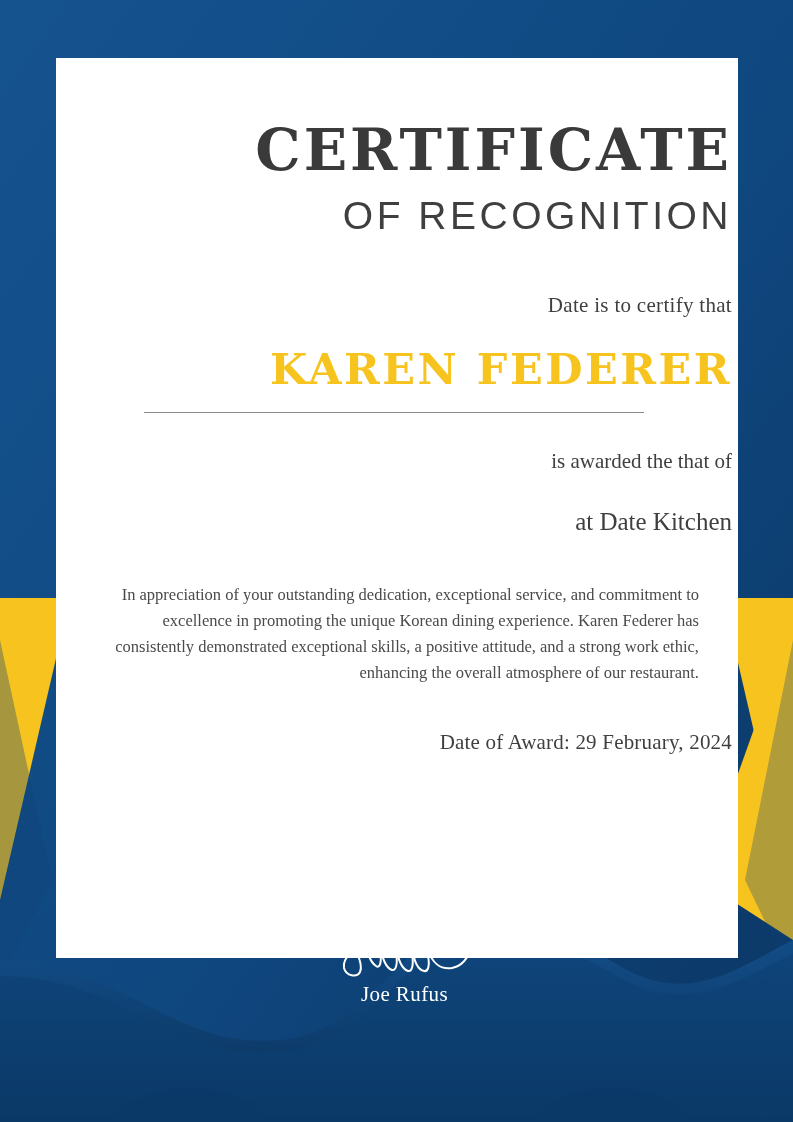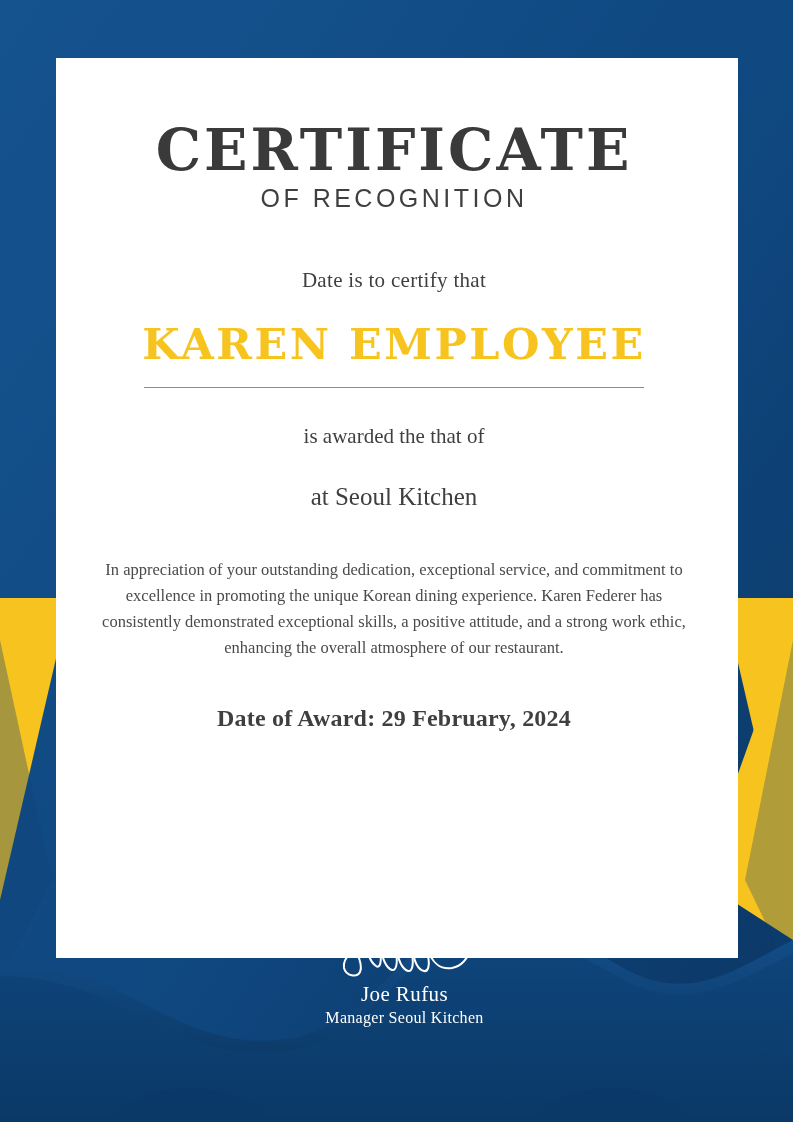--- a/index.html
+++ b/index.html
@@ -33,37 +33,37 @@
     background: #ffffff;
     z-index: 5;
   }
   .content {
     position: absolute;
     left: 56px;
     top: 58px;
     width: 676px;
     height: 900px;
     z-index: 7;
-    text-align: center;
+    text-align: right;
   }
   .title {
     font-family: "DejaVu Serif", serif;
     font-weight: bold;
     font-size: 57px;
     letter-spacing: 3px;
     color: #3a3a3a;
     margin-top: 62px;
     line-height: 1.05;
   }
   .subtitle {
     font-family: "Liberation Sans", sans-serif;
-    font-size: 25px;
+    font-size: 39px;
     letter-spacing: 3.5px;
     color: #3f3f3f;
-    margin-top: 4px;
+    margin-top: 14px;
   }
   .certify-line {
     font-family: "Liberation Serif", serif;
     font-size: 21px;
     color: #3f3f3f;
     margin-top: 55px;
     letter-spacing: 0.3px;
   }
   .recipient {
     font-family: "DejaVu Serif", serif;
@@ -102,22 +102,22 @@
   .body-text {
     font-family: "Liberation Serif", serif;
     font-size: 16.5px;
     line-height: 1.58;
     color: #4a4a4a;
     width: 610px;
     margin: 46px auto 2px auto;
   }
   .date {
     font-family: "Liberation Serif", serif;
-    font-weight: bold;
-    font-size: 24px;
+    font-weight: normal;
+    font-size: 21px;
     color: #3f3f3f;
     margin-top: 44px;
     letter-spacing: 0.2px;
   }
   .sig-block {
     position: absolute;
     left: 16px;
     right: 0;
     top: 888px;
     z-index: 9;
@@ -175,37 +175,36 @@
     <ellipse cx="190" cy="1140" rx="85" ry="52" fill="#0b3a69" opacity="0.85"></ellipse>
     <ellipse cx="612" cy="1140" rx="85" ry="52" fill="#0b3a69" opacity="0.85"></ellipse>
   </svg>
 
   <div class="card"></div>
 
   <div class="content">
     <div class="title">CERTIFICATE</div>
     <div class="subtitle">OF RECOGNITION</div>
     <div class="certify-line">Date is to certify that</div>
-    <div class="recipient">KAREN EMPLOYEE</div>
+    <div class="recipient">KAREN FEDERER</div>
     <div class="divider"></div>
     <div class="awarded">is awarded the that of</div>
-    <div class="place">at Seoul Kitchen</div>
+    <div class="place">at Date Kitchen</div>
     <div class="body-text">In appreciation of your outstanding dedication, exceptional service, and commitment to excellence in promoting the unique Korean dining experience. Karen Federer has consistently demonstrated exceptional skills, a positive attitude, and a strong work ethic, enhancing the overall atmosphere of our restaurant.</div>
     <div class="date">Date of Award: 29 February, 2024</div>
   </div>
 
   <div class="sig-block">
     <svg class="sig-svg" width="170" height="92" viewBox="0 0 170 92">
       <g fill="none" stroke="#ffffff" stroke-width="2" stroke-linecap="round" stroke-linejoin="round">
         <path d="M52,6 C38,10 30,26 32,44 C34,62 44,76 40,84 C37,90 26,88 24,80 C22,70 34,60 50,56"></path>
         <path d="M10,52 C30,46 58,42 86,44"></path>
         <path d="M44,48 C46,62 50,74 56,78 C60,81 62,74 60,62"></path>
         <path d="M60,56 C62,70 66,80 72,82 C76,83 78,76 76,64"></path>
         <path d="M76,58 C78,72 82,81 88,83 C92,84 94,77 92,66"></path>
         <path d="M92,60 C94,73 98,82 104,83 C108,84 110,78 108,68"></path>
         <path d="M108,62 C112,74 120,82 132,80 C142,78 148,70 150,62"></path>
       </g>
     </svg>
     <div class="sig-name">Joe Rufus</div>
-    <div class="sig-role">Manager Seoul Kitchen</div>
   </div>
 
 </div>
 
 </body></html>

